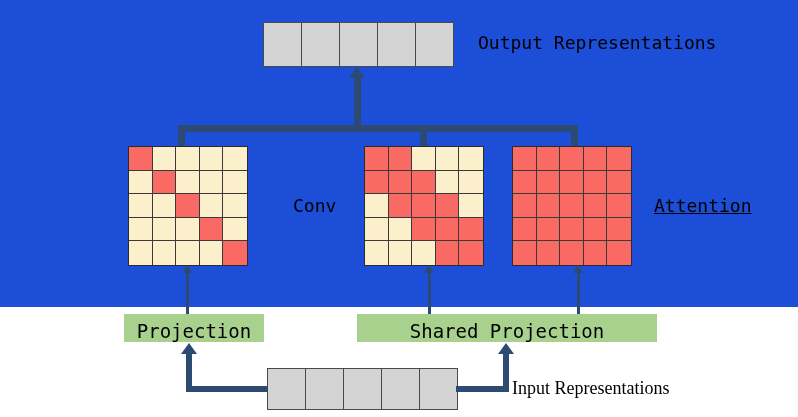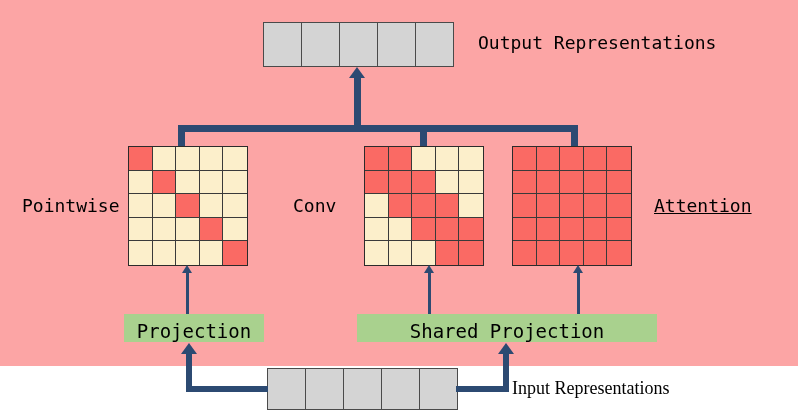--- a/index.html
+++ b/index.html
@@ -9,22 +9,22 @@
   body {
     width: 798px;
     height: 417px;
     background: #ffffff;
     font-family: "DejaVu Sans Mono", monospace;
     overflow: hidden;
   }
   #stage {
     position: relative;
     width: 798px;
-    height: 366px;
-    background: #fca5a5;
+    height: 307px;
+    background: #1d4ed8;
   }
   .abs { position: absolute; }
 
   
   .token-row {
     display: flex;
     border: 1.6px solid #4a4a4a;
     box-sizing: border-box;
     background: #d4d4d4;
   }
@@ -109,21 +109,20 @@
   <div class="abs arrow-up" style="left:349px; top:67px;"></div>
 
   <div class="abs bar-h" style="left:178px; top:125px; width:400px; height:7px;"></div>
 
   <div class="abs bar-v" style="left:178px; top:125px; width:7px; height:22px;"></div>
 
   <div class="abs bar-v" style="left:420px; top:125px; width:7px; height:22px;"></div>
 
   <div class="abs bar-v" style="left:571px; top:125px; width:7px; height:22px;"></div>
 
-  <div class="abs label" style="left:22px; top:197px; font-size:18px;">Pointwise</div>
 
   <div class="abs matrix" id="m-pointwise" style="left:128px; top:146px; width:120px; height:120px;">
       <div class="cell on r0 c0"></div>
       <div class="cell off r0 c1"></div>
       <div class="cell off r0 c2"></div>
       <div class="cell off r0 c3"></div>
       <div class="cell off r0 c4"></div>
       <div class="cell off r1 c0"></div>
       <div class="cell on r1 c1"></div>
       <div class="cell off r1 c2"></div>

